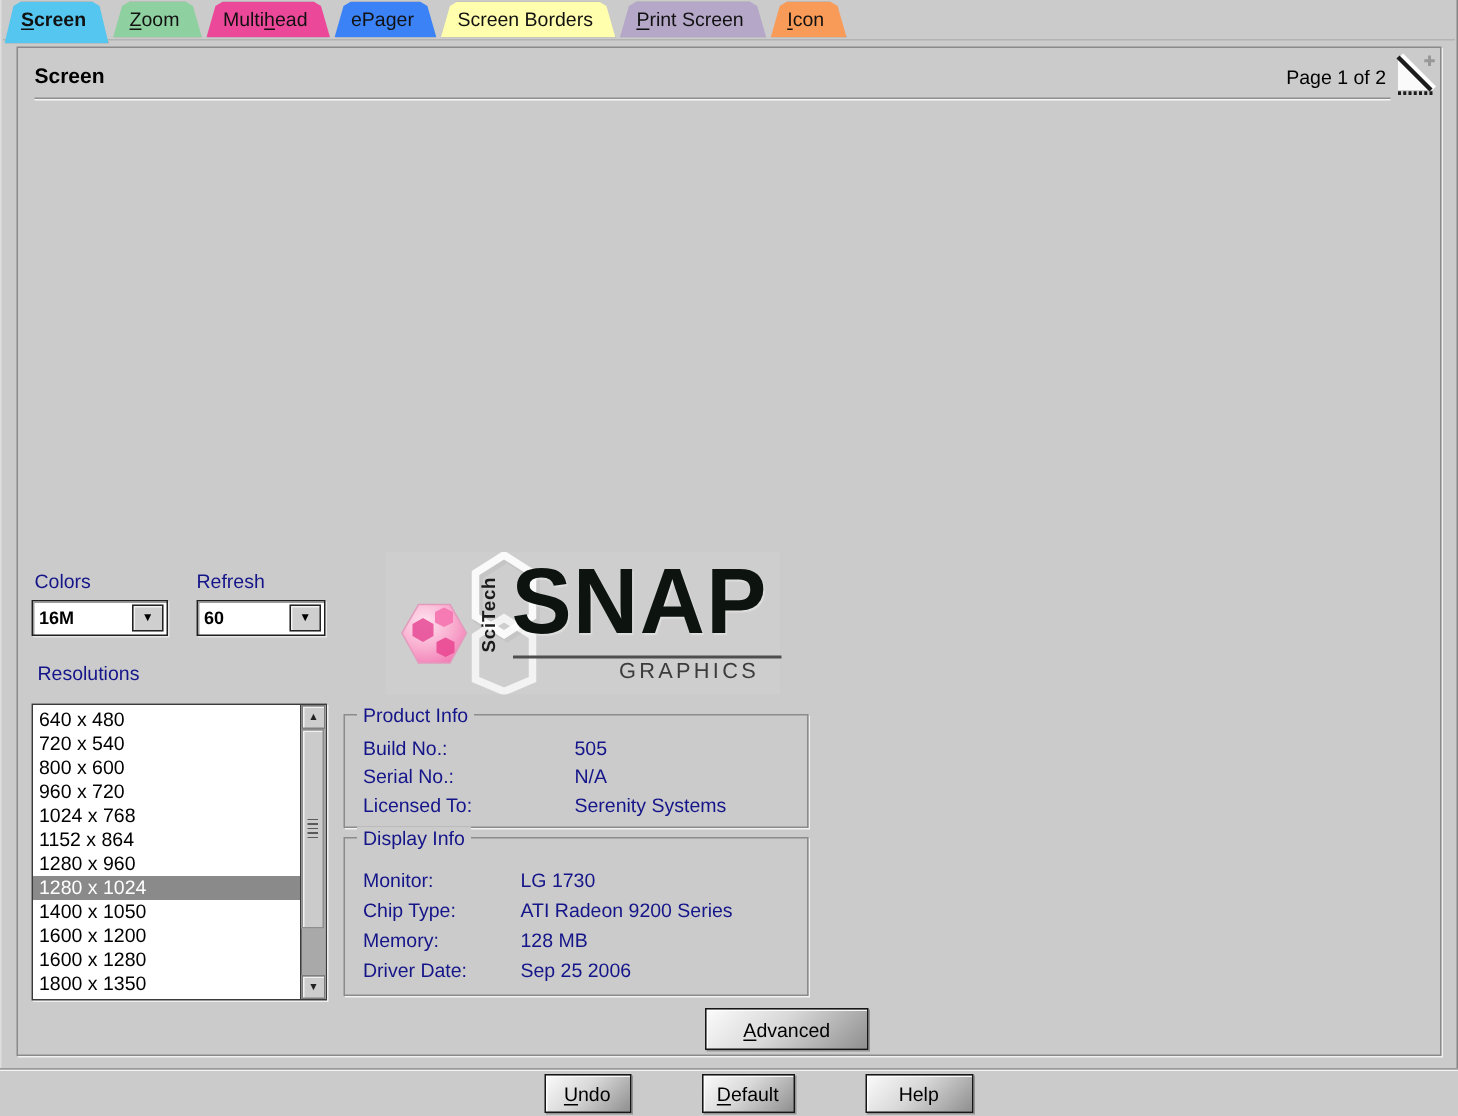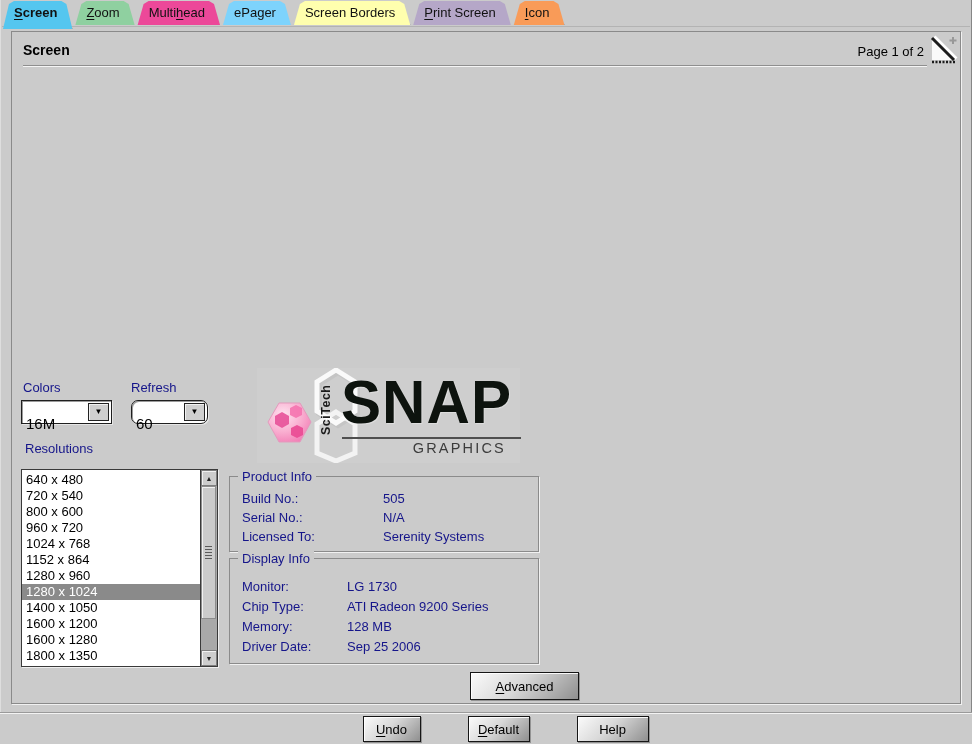--- a/index.html
+++ b/index.html
@@ -12,33 +12,33 @@
   .tabbar{position:absolute;left:3px;top:1px;height:27px;display:flex;gap:3px;align-items:flex-start;z-index:4;}
   .tab{
     position:relative;height:24px;line-height:24px;padding:0 15px 0 11px;
     font-size:13px;color:#111;cursor:default;white-space:nowrap;
     clip-path:polygon(0 100%, 6px 3px, 11px 0, calc(100% - 11px) 0, calc(100% - 6px) 3px, 100% 100%);
     filter:drop-shadow(0 -1px 0 #5a5a5a) drop-shadow(1px 0 0 #5a5a5a) drop-shadow(-1px 0 0 #8a8a8a);
   }
   .tab.active{font-weight:bold;height:28px;z-index:6;}
   .tab u{text-underline-offset:2px;}
   .c0{background:#54c6ef}.c1{background:#8fd0a0}.c2{background:#ec4899}
-  .c3{background:#7dd3fc}.c4{background:#ffffae}.c5{background:#b5a7c8}.c6{background:#f99b58}
+  .c3{background:#3b82f6}.c4{background:#ffffae}.c5{background:#b5a7c8}.c6{background:#f99b58}
   
   .notebook{position:absolute;left:2px;right:2px;top:26px;bottom:32px;background:#cbcbcb;border-top:1px solid #b3b3b3;z-index:2;}
   .page{position:absolute;left:9px;right:9px;top:4px;bottom:8px;background:#cbcbcb;border:1px solid #8a8a8a;box-shadow:1px 1px 0 #f1f1f1;}
   .page-title{position:absolute;left:11px;top:10px;font-size:14px;font-weight:bold;}
   .page-indicator{position:absolute;right:36px;top:12px;font-size:13px;}
   .corner-turn{position:absolute;right:2px;top:3px;width:28px;height:30px;cursor:pointer;}
   .header-sep{position:absolute;left:11px;right:33px;top:33px;height:0;border-top:1px solid #8f8f8f;box-shadow:0 1px 0 #f5f5f5;}
   .navy{color:#15158a;}
   
   .field-label{position:absolute;font-size:13px;}
   .combo{position:absolute;height:24px;background:#fff;border:1px solid #1f1f1f;box-shadow:inset 1px 1px 0 #9b9b9b,1px 1px 0 #e6e6e6;box-sizing:border-box;}
-  .combo-value{position:absolute;left:4px;top:12px;line-height:22px;font-size:15px;color:#000;}
+  .combo-value{position:absolute;left:4px;top:0;line-height:22px;font-size:12px;color:#000;font-weight:bold;}
   .combo-btn{position:absolute;right:2px;top:2px;width:19px;height:16px;background:#cfcfcf;border:1px solid #222;
     box-shadow:inset 1px 1px 0 #f1f1f1;display:flex;align-items:center;justify-content:center;cursor:pointer;}
   .combo-arrow{font-size:8px;line-height:8px;color:#000;}
   
   .listbox{position:absolute;left:9px;top:437px;width:197px;height:198px;background:#fff;border:1px solid #3a3a3a;
     box-shadow:1px 1px 0 #efefef;box-sizing:border-box;overflow:hidden;}
   .list-items{position:absolute;left:0;top:2px;right:17px;}
   .list-item{height:16px;line-height:16px;padding-left:4px;font-size:13px;color:#000;cursor:default;white-space:nowrap;}
   .list-item.selected{background:#8a8a8a;color:#fff;}
   .vscroll{position:absolute;right:0;top:0;bottom:0;width:17px;background:#a9a9a9;border-left:1px solid #3a3a3a;box-sizing:border-box;}
@@ -116,21 +116,21 @@
 
       <span class="field-label navy" style="left:11px;top:348px;">Colors</span>
       <div class="combo" style="left:9px;top:368px;width:91px;">
         <span class="combo-value">16M</span>
         <div class="combo-btn">
           <span class="combo-arrow">▼</span>
         </div>
       </div>
 
       <span class="field-label navy" style="left:119px;top:348px;">Refresh</span>
-      <div class="combo" style="left:119px;top:368px;width:77px;border-radius:7px;">
+      <div class="combo" style="left:119px;top:368px;width:86px;">
         <span class="combo-value">60</span>
         <div class="combo-btn">
           <span class="combo-arrow">▼</span>
         </div>
       </div>
 
       <span class="field-label navy" style="left:13px;top:409px;">Resolutions</span>
       <div class="listbox">
         <div class="list-items">
           <div class="list-item">640 x 480</div>

